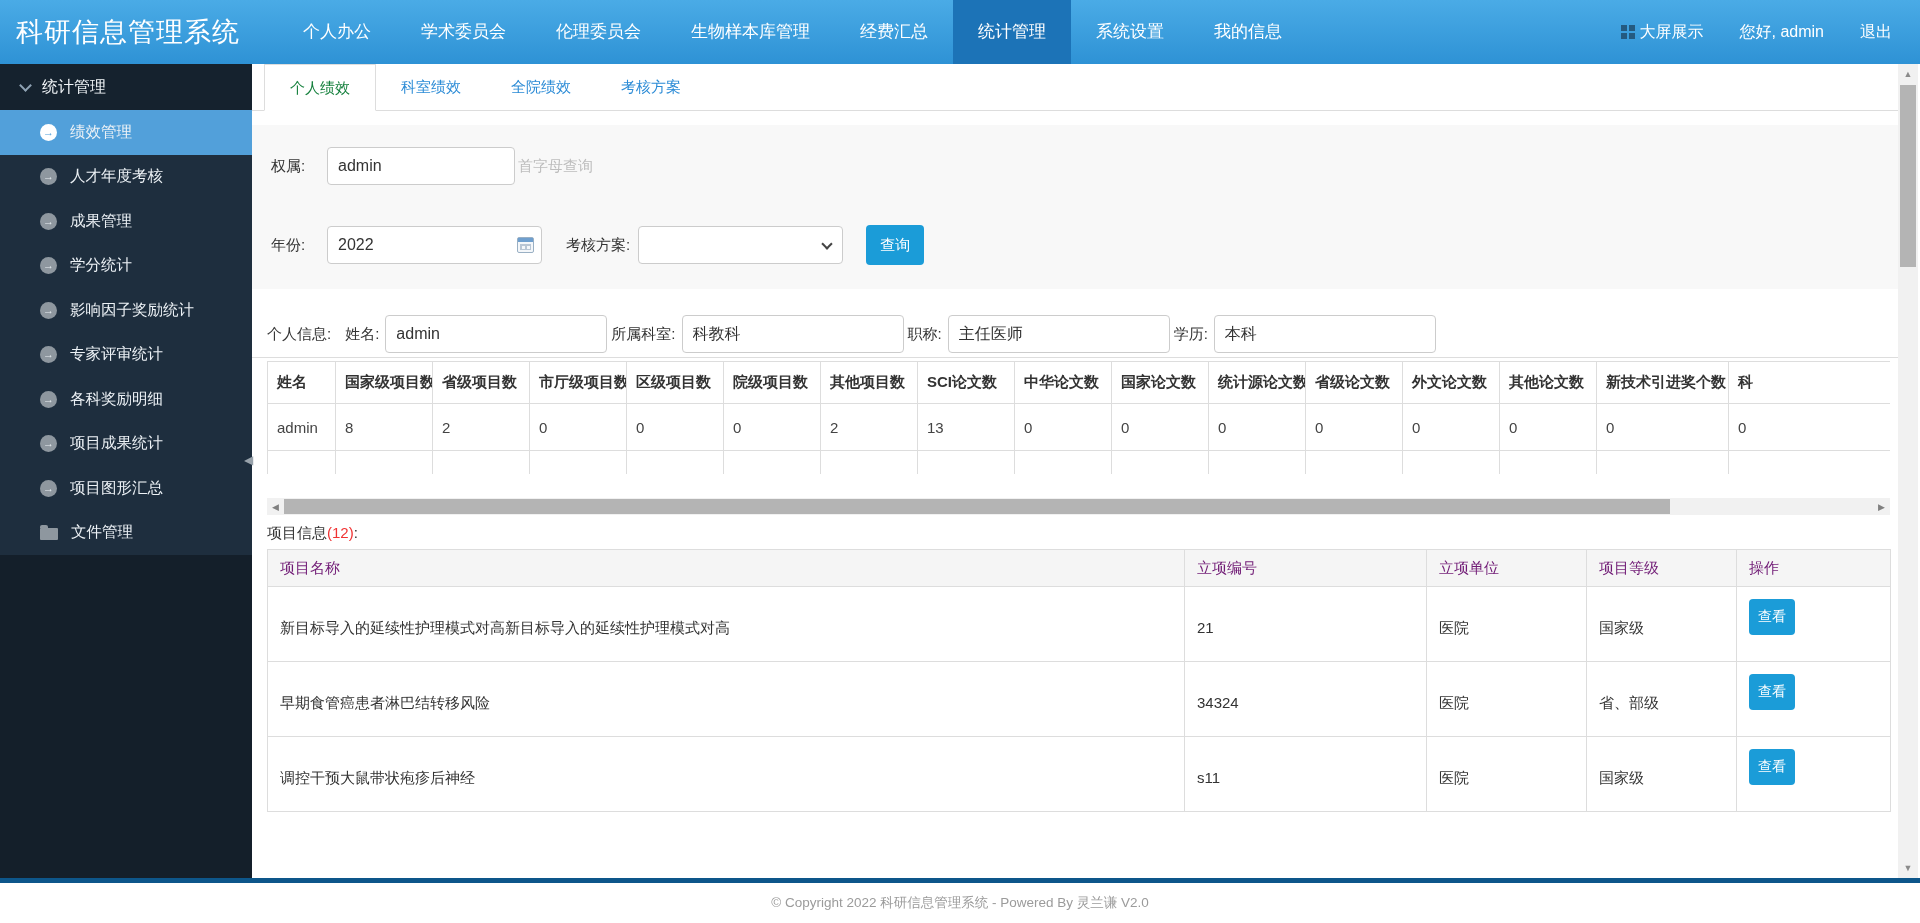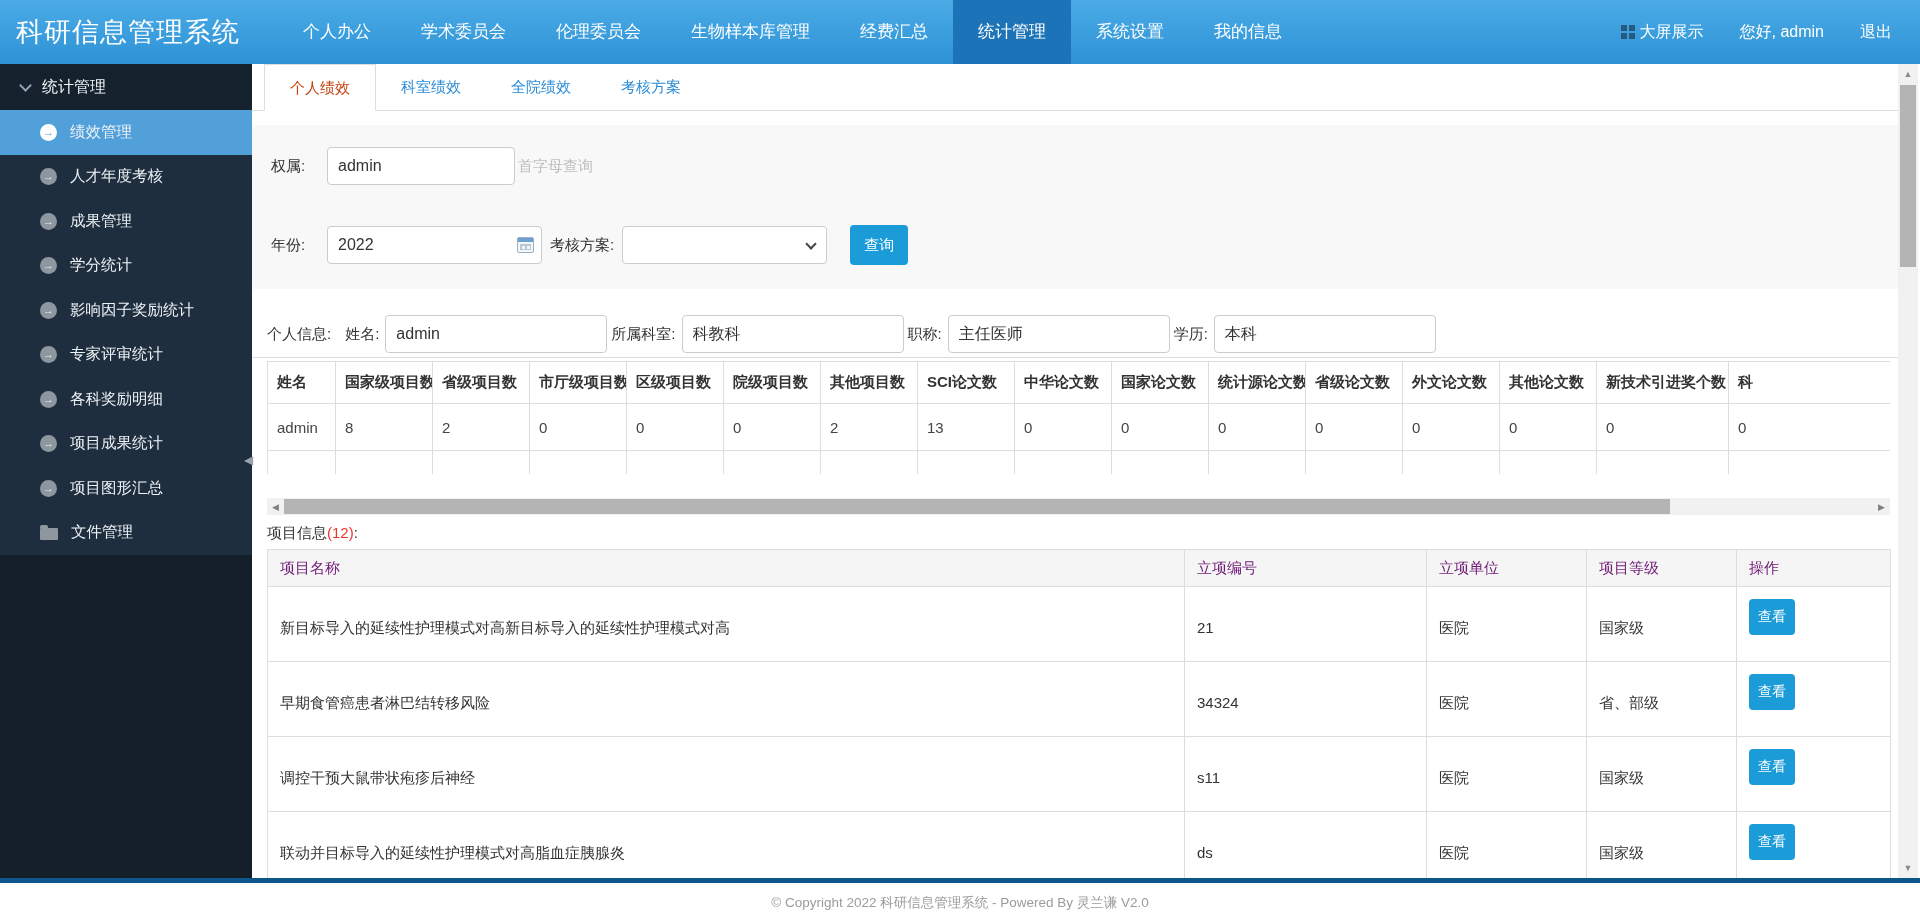--- a/index.html
+++ b/index.html
@@ -32,40 +32,40 @@
   .circle-icon{width:17px;height:17px;border-radius:50%;background:#8e979f;color:#e8edf1;
     font-size:11px;line-height:17px;text-align:center;flex:none;}
   .side-item.active .circle-icon{background:#ffffff;color:#52a0da;}
   .folder-icon{width:18px;height:12px;background:#8e979f;border-radius:1px;position:relative;flex:none;margin-top:3px;}
   .folder-icon::before{content:"";position:absolute;top:-3px;left:0;width:8px;height:3px;background:#8e979f;border-radius:2px 2px 0 0;}
   .collapse-handle{position:absolute;left:244px;top:453px;color:#98a2ab;font-size:12px;cursor:pointer;z-index:6;}
   
   .main{position:absolute;left:252px;top:64px;width:1646px;height:814px;background:#fff;overflow:hidden;}
   .tabs{height:47px;border-bottom:1px solid #ddd;padding-left:12px;display:flex;}
   .tab{padding:0 25px;line-height:45px;font-size:15px;color:#2b8bd6;cursor:pointer;white-space:nowrap;}
-  .tab.active{background:#fff;border:1px solid #ddd;border-bottom:1px solid #fff;color:#c2410c;margin-bottom:-1px;}
+  .tab.active{background:#fff;border:1px solid #ddd;border-bottom:1px solid #fff;color:#15803d;margin-bottom:-1px;}
   .query-panel{margin-top:14px;background:#f8f8f8;padding:22px 0 24px 0;}
   .q-row{display:flex;align-items:center;padding-left:19px;font-size:15px;color:#333;}
   .q-row2{margin-top:40px;}
   .q-label{white-space:nowrap;margin-right:8px;}
   .lbl-owner{width:48px;}
   .lbl-year{width:48px;}
   .txt{height:38px;border:1px solid #ccc;border-radius:4px;background:#fff;
     font-size:16px;color:#333;padding:0 10px;font-family:inherit;}
   .owner-input{width:188px;}
   .hint{color:#bdbdbd;font-size:15px;margin-left:3px;}
   .year-wrap{position:relative;width:215px;}
   .year-input{width:215px;padding-right:32px;}
   .cal-icon{position:absolute;right:8px;top:11px;width:17px;height:16px;border:1px solid #9ab0c4;
     background:#f4f7fa;border-radius:2px;cursor:pointer;}
   .cal-icon::before{content:"";position:absolute;top:0;left:0;right:0;height:4px;background:#6f9fce;}
   .cal-icon::after{content:"";position:absolute;left:2px;right:2px;top:6px;bottom:2px;
     background:repeating-linear-gradient(90deg,#b9c6d4 0 2px,transparent 2px 5px),
                repeating-linear-gradient(180deg,#b9c6d4 0 2px,transparent 2px 5px);}
-  .lbl-plan{margin-left:8px;}
+  .lbl-plan{margin-left:24px;}
   .plan-wrap{position:relative;}
   .plan-select{width:205px;height:38px;border:1px solid #ccc;border-radius:4px;background:#fff;
     appearance:none;-webkit-appearance:none;padding:0 10px;font-size:15px;color:#333;}
   .sel-chev{position:absolute;right:12px;top:14px;width:8px;height:8px;pointer-events:none;
     border-right:2px solid #444;border-bottom:2px solid #444;transform:rotate(45deg);}
   .btn{background:#1b9cd8;color:#fff;border:none;border-radius:4px;cursor:pointer;font-family:inherit;}
   .search-btn{width:58px;height:40px;margin-left:23px;font-size:15px;}
   .personal-row{margin-top:26px;display:flex;align-items:center;padding-left:15px;font-size:15px;color:#333;}
   .p-section{margin-right:10px;white-space:nowrap;}
   .p-label{margin:0 6px 0 4px;white-space:nowrap;}
@@ -349,27 +349,20 @@
           <td>省、部级</td>
           <td class="action-cell"><button class="btn view-btn">查看</button></td>
         </tr>
         <tr>
           <td>调控干预大鼠带状疱疹后神经</td>
           <td>s11</td>
           <td>医院</td>
           <td>国家级</td>
           <td class="action-cell"><button class="btn view-btn">查看</button></td>
         </tr>
-        <tr>
-          <td>联动并目标导入的延续性护理模式对高脂血症胰腺炎</td>
-          <td>ds</td>
-          <td>医院</td>
-          <td>国家级</td>
-          <td class="action-cell"><button class="btn view-btn">查看</button></td>
-        </tr>
       </tbody>
   </table>
 </div>
 
 <div class="vscroll">
   <div class="vs-up">▲</div>
   <div class="vs-thumb"></div>
   <div class="vs-down">▼</div>
 </div>
 

